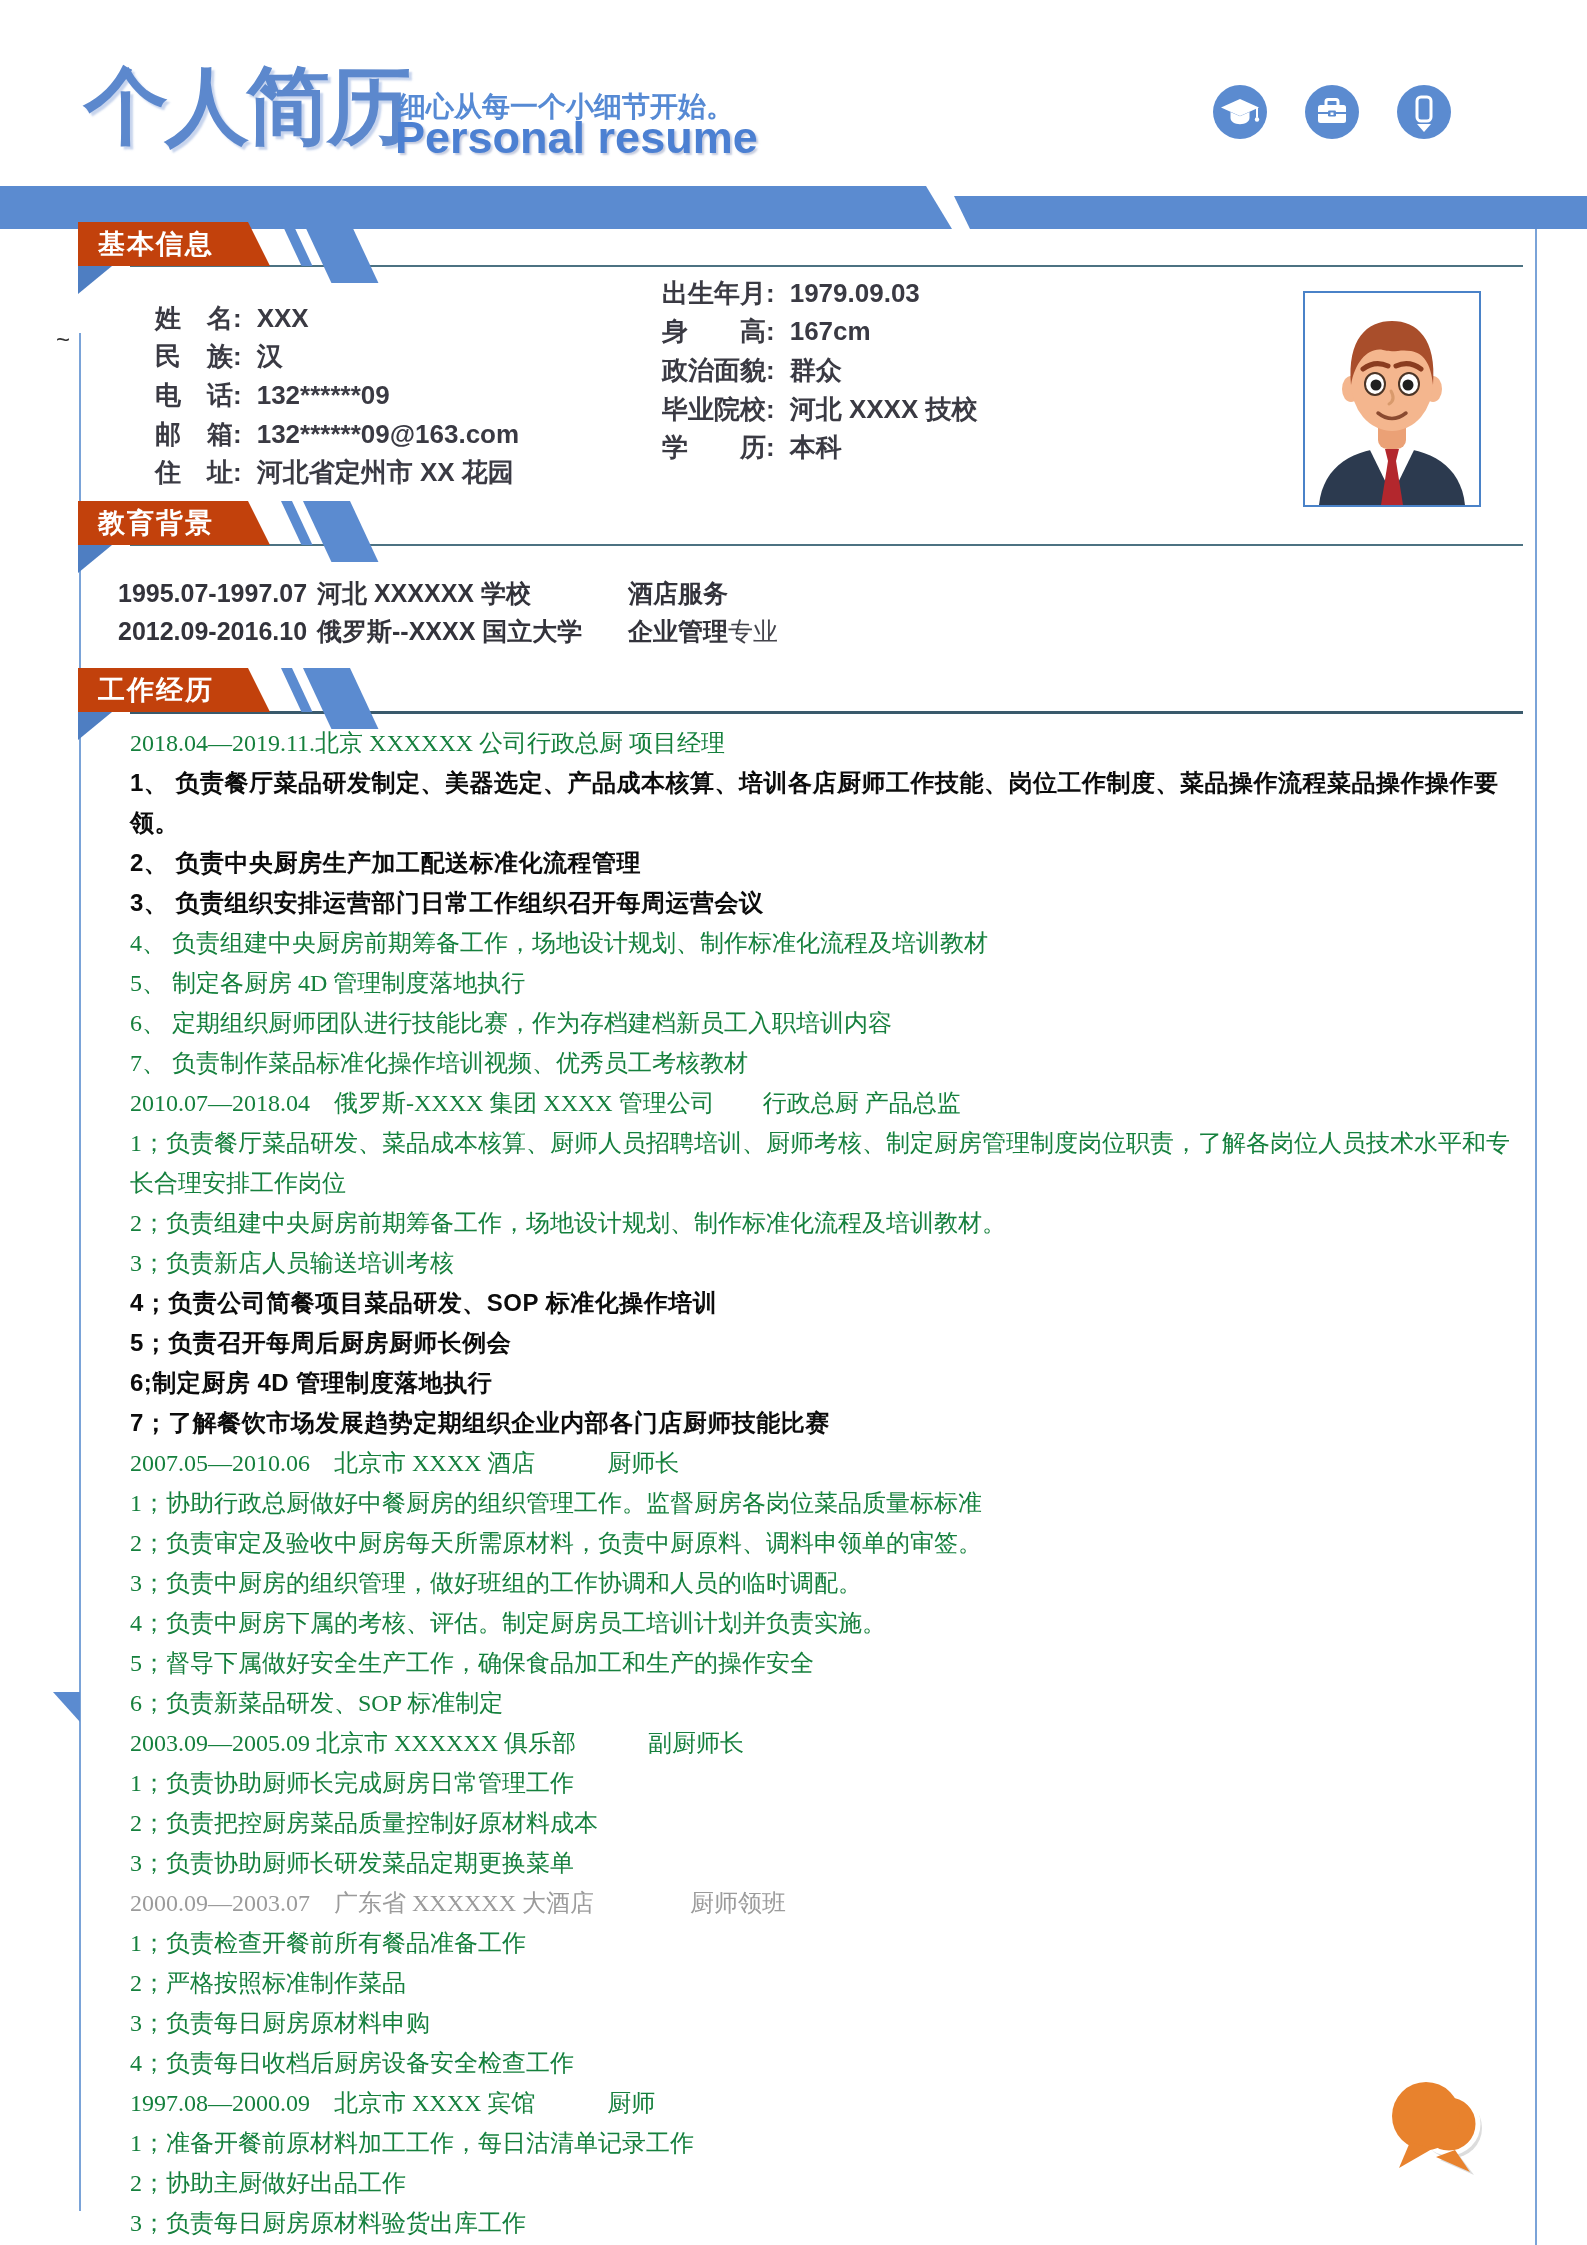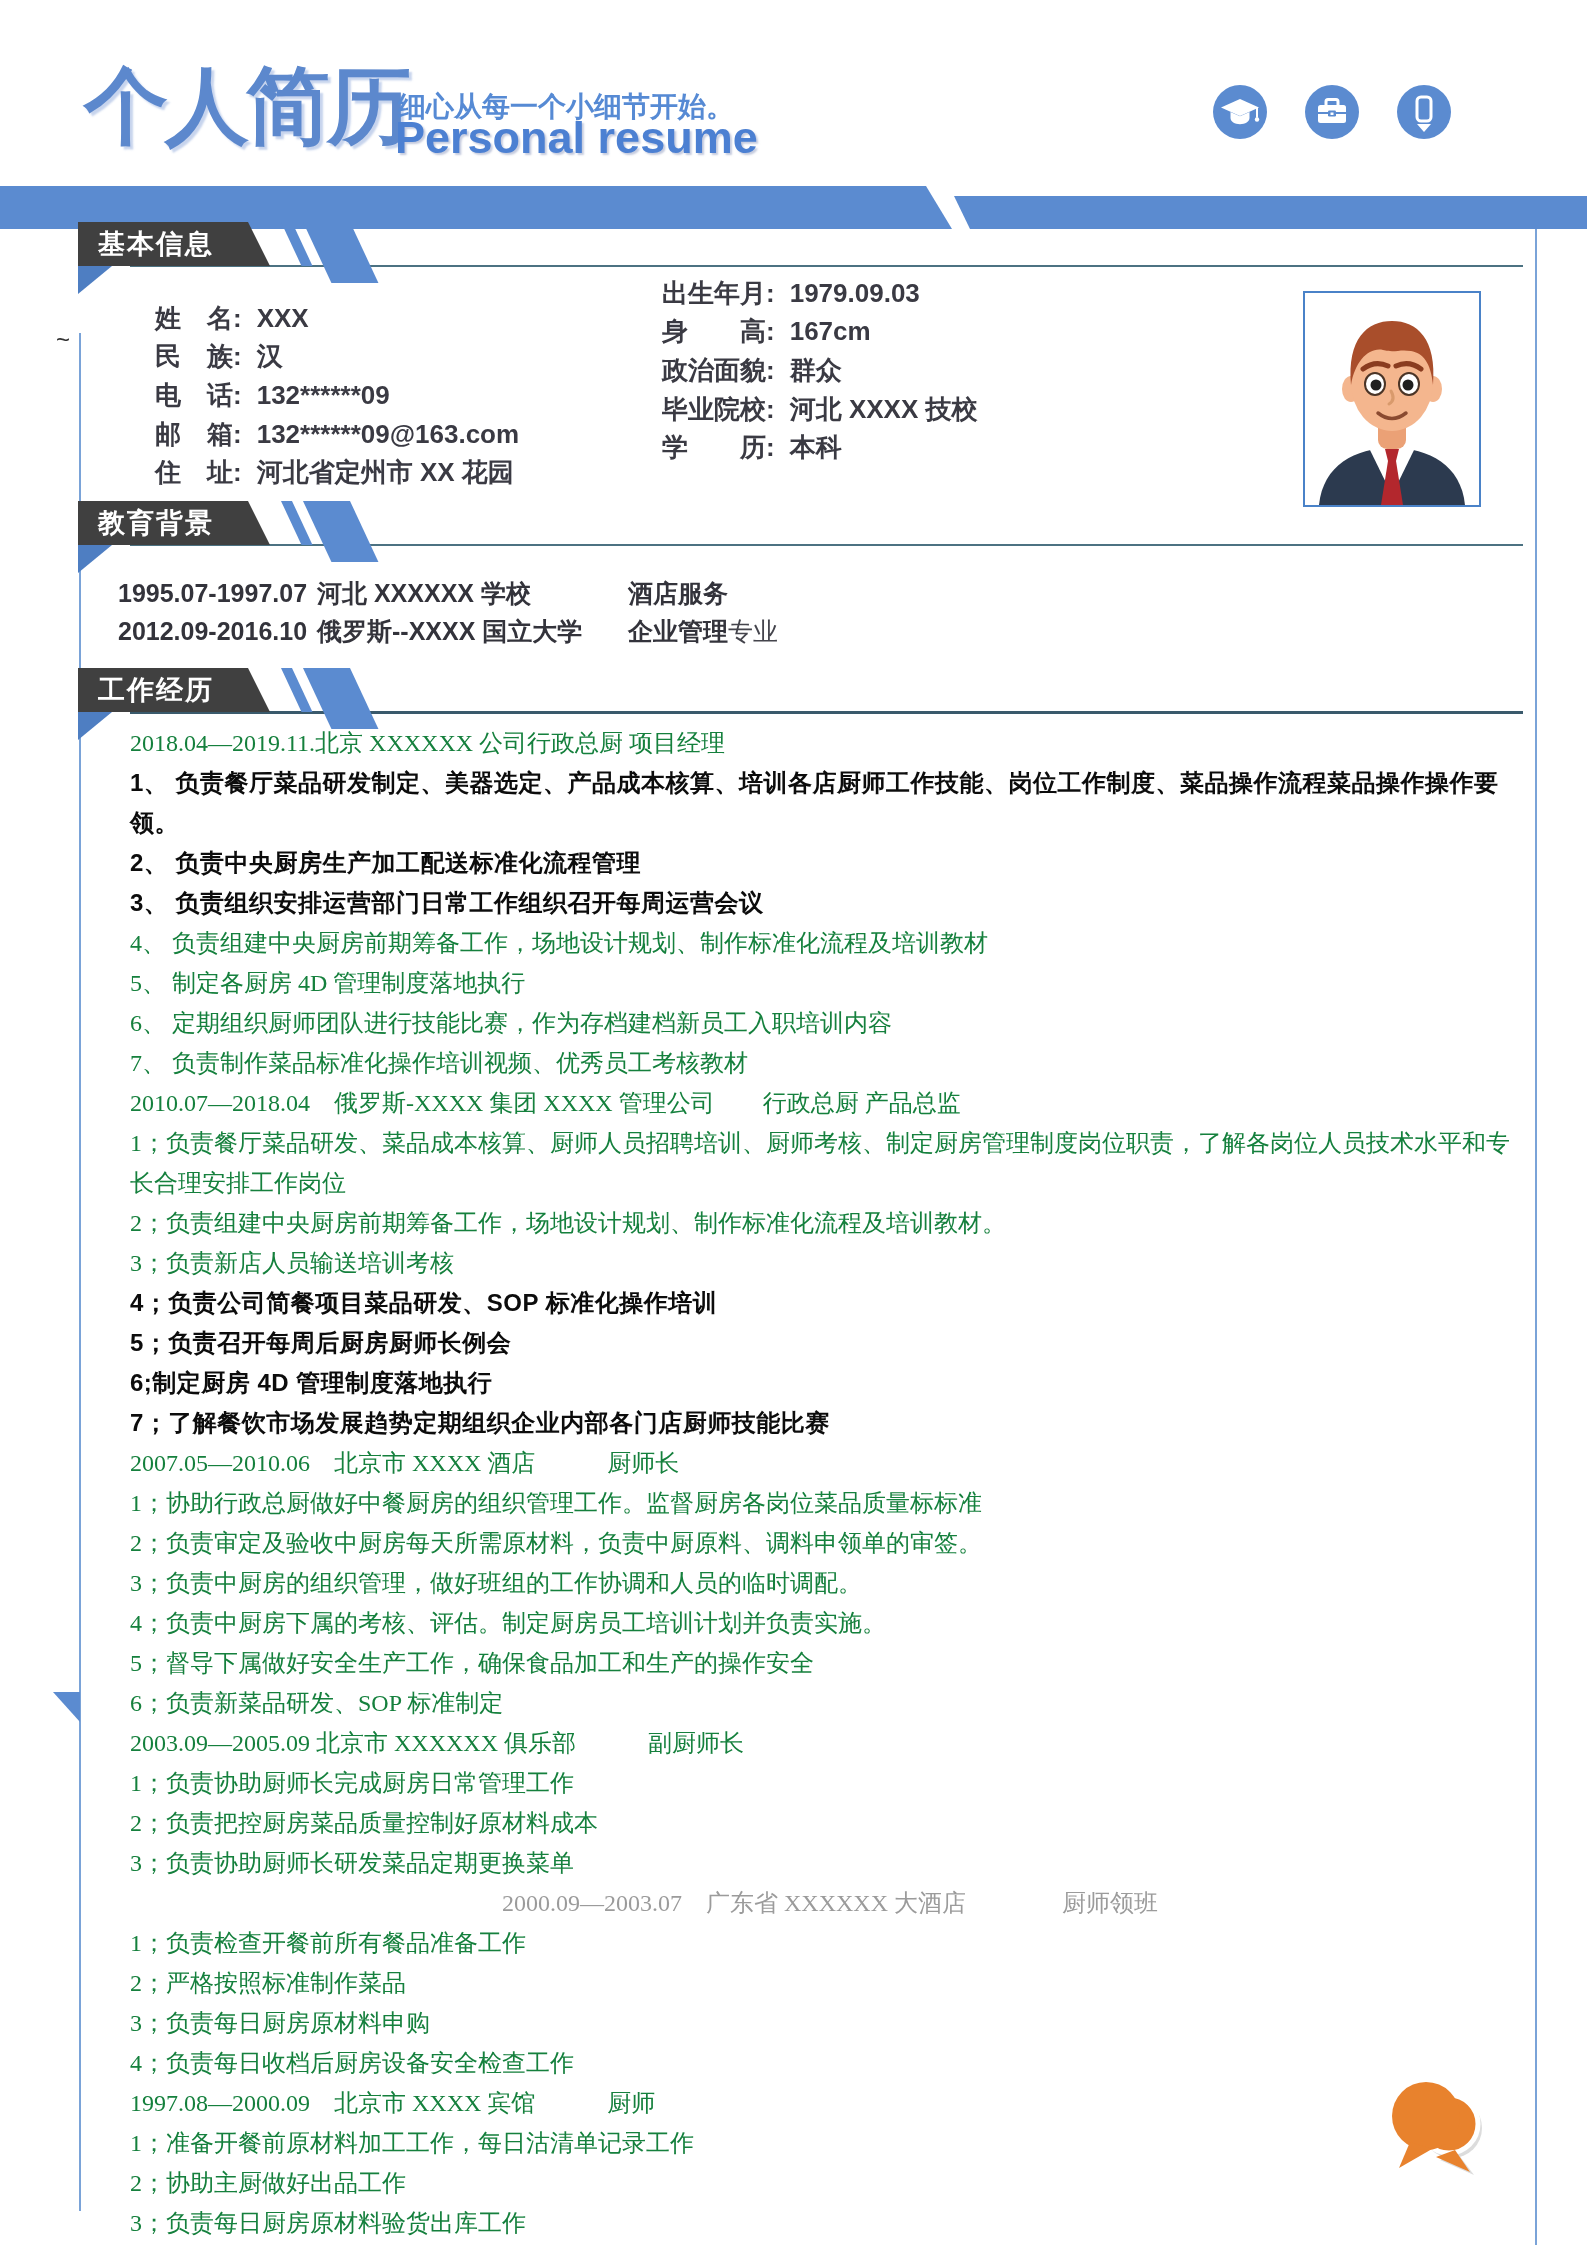--- a/index.html
+++ b/index.html
@@ -18,21 +18,21 @@
 
   
   .banner-left{left:0;top:186px;width:952px;height:43px;background:#5b8bd0;
     clip-path:polygon(0 0,926px 0,952px 100%,0 100%);}
   .banner-right{left:954px;top:196px;width:633px;height:33px;background:#5b8bd0;
     clip-path:polygon(0 0,100% 0,100% 100%,16px 100%);}
 
   
   .rule{left:130px;width:1393px;height:2px;background:#4c7282;}
   .rule-work{height:3px;background:#3a5a6c;}
-  .band{left:78px;width:192px;height:44px;background:#404040;box-sizing:border-box;
+  .band{left:78px;width:192px;height:44px;background:#c2410c;box-sizing:border-box;
     clip-path:polygon(0 0,170px 0,192px 100%,0 100%);
     color:#fff;font-size:27px;font-weight:600;letter-spacing:2px;
     padding-left:20px;line-height:44px;z-index:3;}
   .fold{left:78px;width:34px;height:28px;background:#4e7ec2;
     clip-path:polygon(0 0,100% 0,0 100%);z-index:3;}
   .stripe{left:281px;width:11px;height:44px;background:#5b8bd0;
     transform:skewX(25deg);transform-origin:0 0;z-index:3;}
   .tail{left:303px;width:47px;height:61px;background:#5b8bd0;
     transform:skewX(25deg);transform-origin:0 0;z-index:3;}
 
@@ -54,21 +54,21 @@
   .edu-school{position:absolute;left:199px;}
   .edu-major{position:absolute;left:510px;}
   .edu-suffix{font-weight:400;color:#44444c;}
 
   
   .work-lines{left:130px;top:723px;width:1400px;}
   .wl{min-height:40px;line-height:40px;font-size:24px;}
   .st-b{font-weight:700;color:#0c0c0c;letter-spacing:.5px;
     font-family:"Liberation Sans",sans-serif;}
   .st-s{font-family:"Liberation Serif","DejaVu Serif",serif;color:#15803d;}
-  .st-g{font-family:"Liberation Serif","DejaVu Serif",serif;color:#9b9b9b;text-align:center;}
+  .st-g{font-family:"Liberation Serif","DejaVu Serif",serif;color:#9b9b9b;}
 
   
   .vline-left{left:79px;top:333px;width:2px;height:1878px;background:#7aa3d8;}
   .vline-right{left:1535px;top:229px;width:2px;height:2016px;background:#7aa3d8;}
   .flag{left:53px;top:1692px;width:27px;height:30px;background:#5b8bd0;
     clip-path:polygon(0 0,100% 0,100% 100%);}
   .chat{left:1386px;top:2078px;width:106px;height:100px;}
 </style>
 </head>
 <body>

